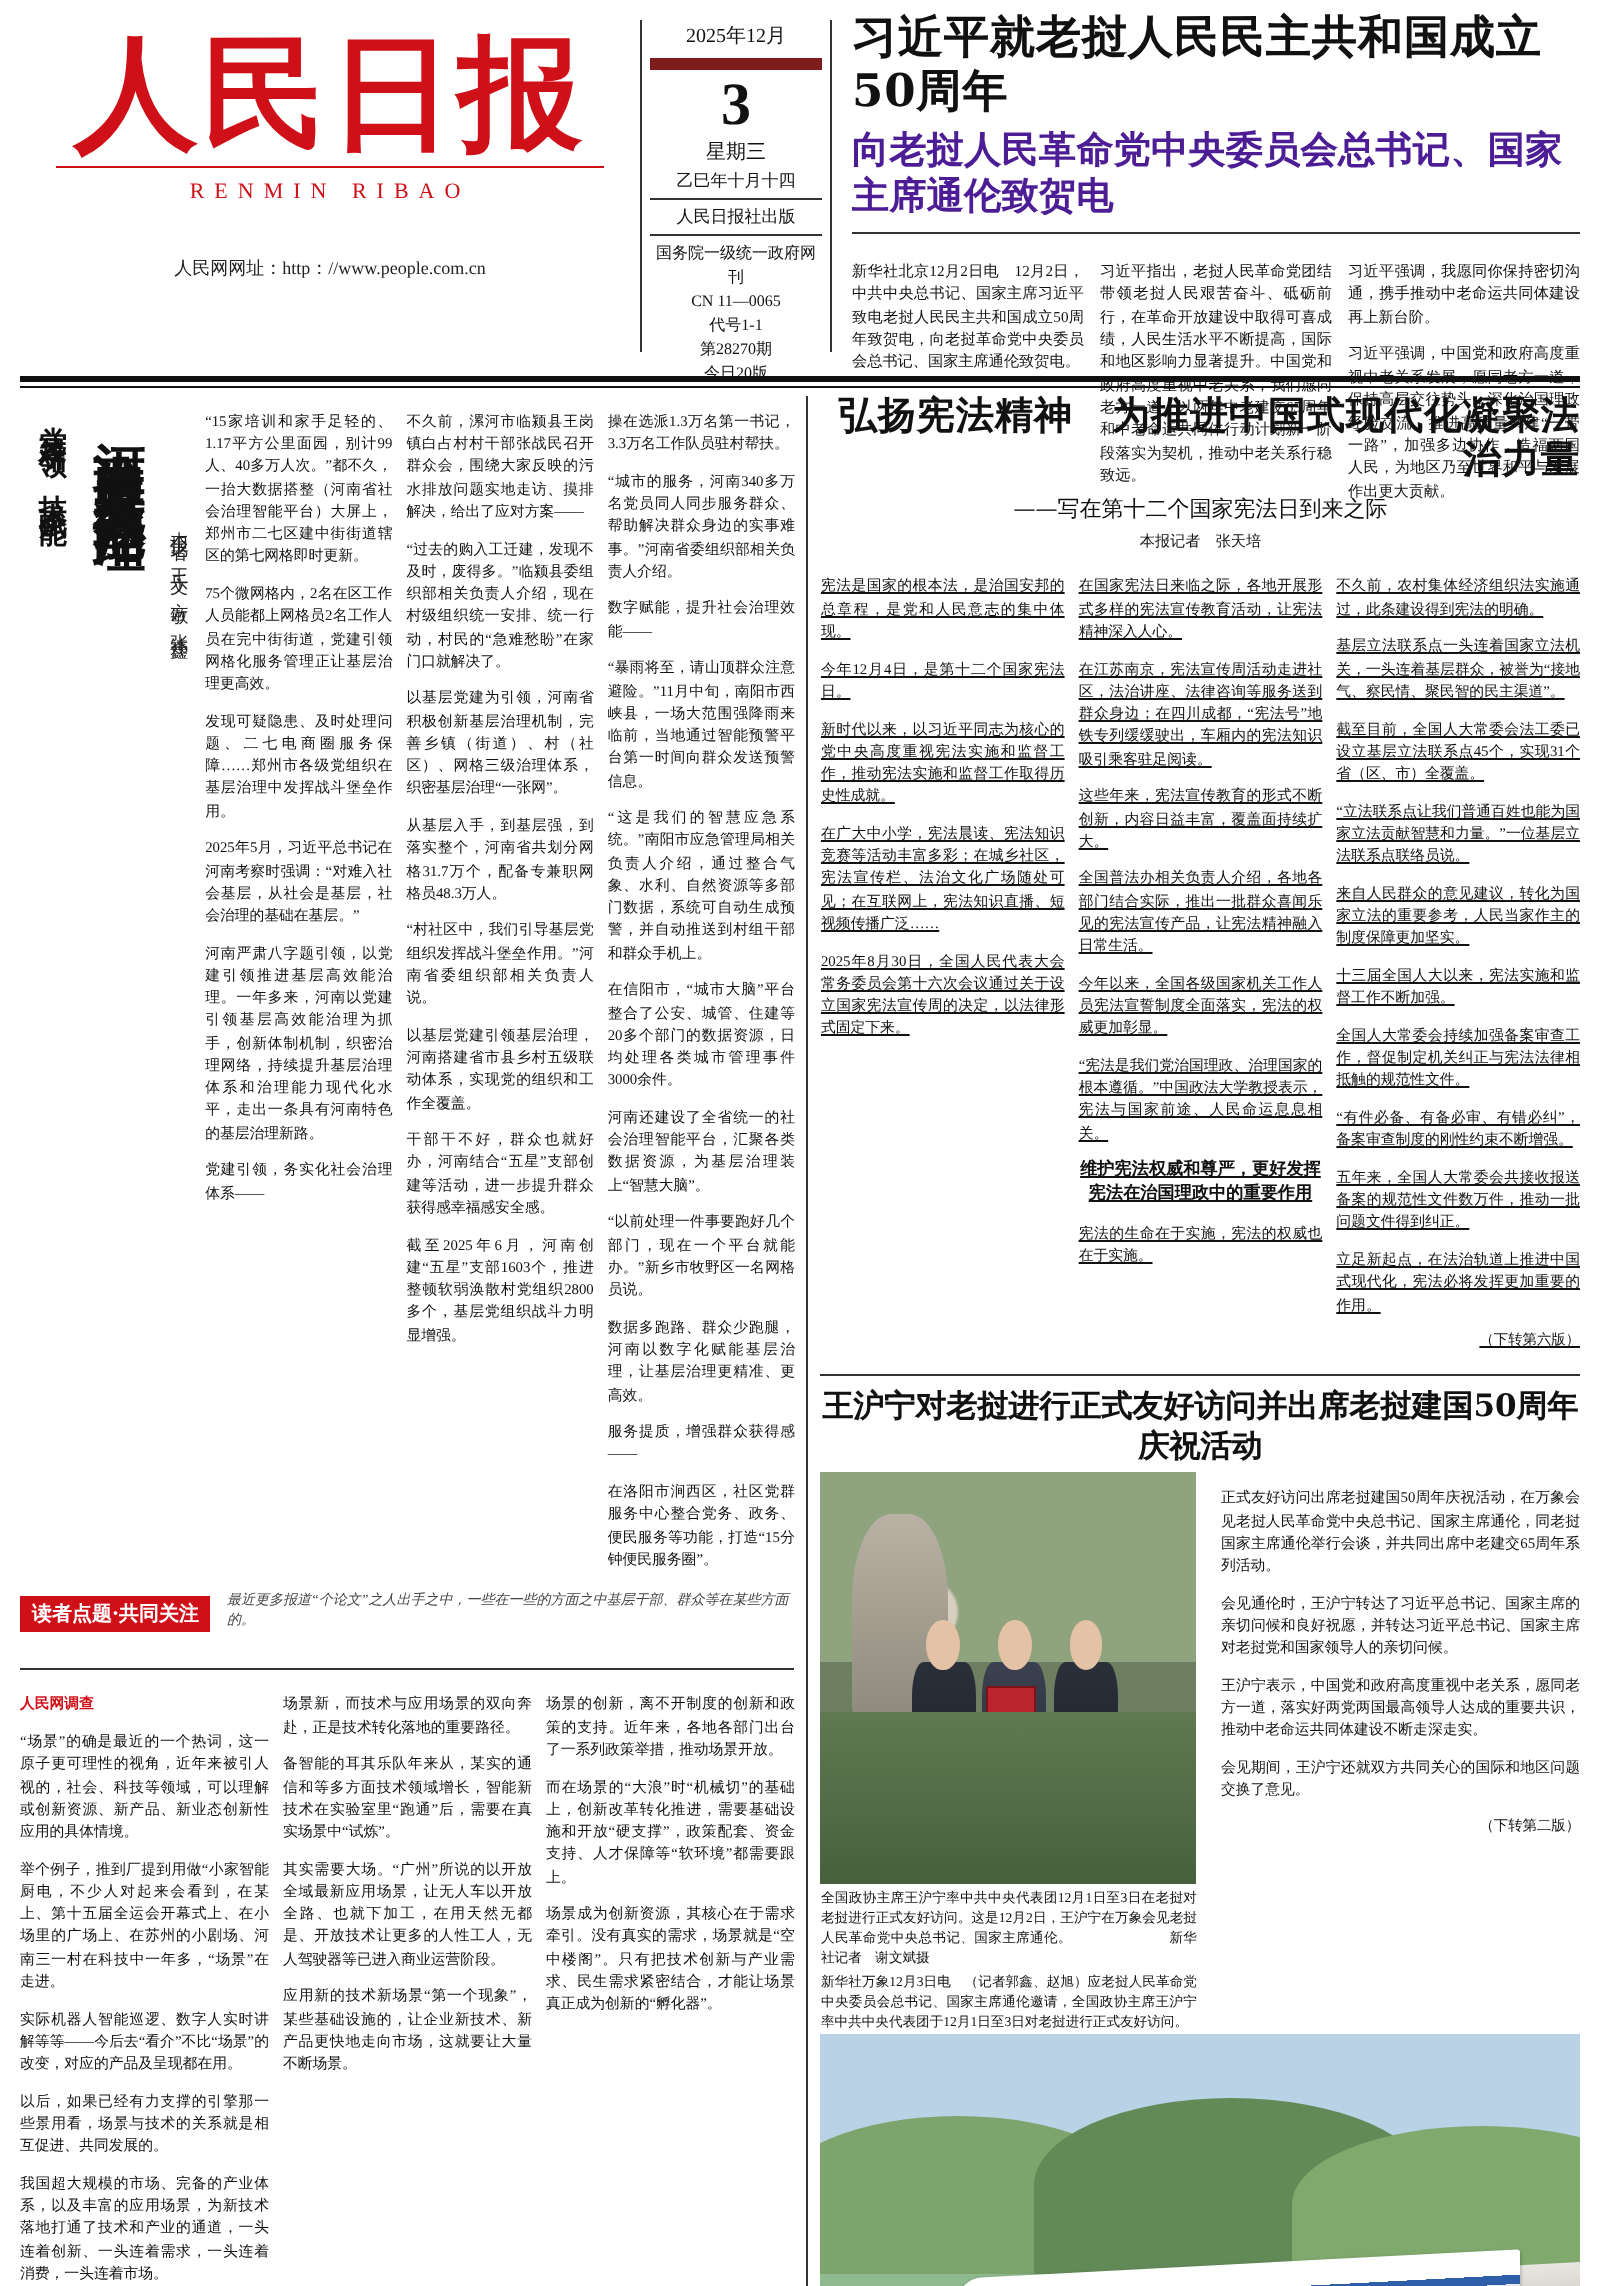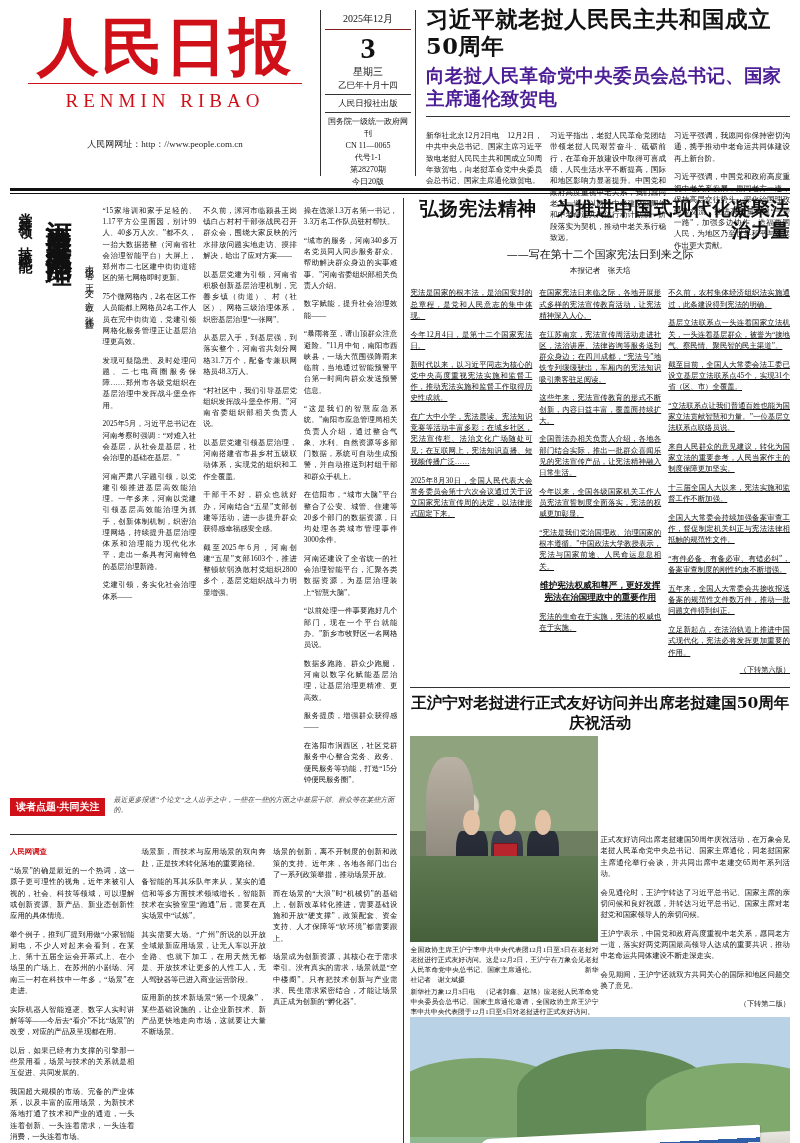--- a/index.html
+++ b/index.html
@@ -22,35 +22,35 @@
     font-size:62px;
     color:#cf1018;
     letter-spacing:2px;
     line-height:1.05;
     text-align:center;
     white-space:nowrap;
   }
   .logo-pinyin {
     text-align:center;
     color:#cf1018;
-    font-size:19px;
+    font-size:11px;
     letter-spacing:5px;
     margin-top:6px;
     font-family:"Liberation Serif", serif;
   }
   .logo-rule { border-top:1px solid #cf1018; margin:4px 18px 0 18px; }
   .logo-site {
     text-align:center; font-size:9px; color:#222; margin-top:26px;
   }
   .date-block {
     width:96px; border-left:1px solid #333; border-right:1px solid #333;
     margin-top:4px; padding:2px 4px; text-align:center; font-size:8px; line-height:1.45;
     height:166px;
   }
-  .date-top { font-size:10px; border-bottom:1px solid #7f1d1d; padding-bottom:2px; }
+  .date-top { font-size:10px; border-bottom:6px solid #7f1d1d; padding-bottom:2px; }
   .date-big { font-size:30px; font-weight:bold; line-height:1; margin:3px 0 2px; }
   .date-week { font-size:10px; }
   .date-lunar { font-size:8.5px; margin-bottom:3px; }
   .date-pub { font-size:8.5px; border-top:1px solid #333; border-bottom:1px solid #333; padding:2px 0; margin:3px 0; }
   .date-line { font-size:8px; line-height:1.5; }
 
   .head-right { flex:1; padding-left:10px; }
   .headline-main {
     font-family:"DejaVu Serif", serif;
     font-weight:bold; font-size:22.5px; color:#111; line-height:1.22;
@@ -131,21 +131,21 @@
   .r-byline { text-align:center; font-size:7.6px; margin:4px 0 4px; }
   .r-cols { display:flex; gap:7px; font-size:7.4px; line-height:1.52; text-align:justify;text-decoration:underline; }
   .r-cols > div { flex:1; }
   .r-strong { font-family:"DejaVu Serif", serif; font-weight:bold; font-size:8.6px; text-align:center; line-height:1.4; display:block; margin:4px 0; }
   .cont-note { text-align:right; font-size:7.2px; }
 
   .visit-title {
     font-family:"DejaVu Serif", serif; font-weight:bold; font-size:15.5px;
     text-align:center; line-height:1.25; margin:5px 0 4px;
   }
-  .photo-grid { display:flex; gap:2px;align-items:flex-end; }
+  .photo-grid { display:flex; gap:12px; }
   .photo-col { width:188px; }
   .photo {
     width:100%; position:relative; overflow:hidden; border:0;
   }
   .cap { font-size:6.8px; line-height:1.45; margin-top:3px; text-align:justify; }
   .r-textcol { flex:1; font-size:7.4px; line-height:1.52; text-align:justify; }
 
   
   .ph-a { height:206px; background:
       radial-gradient(circle at 28% 34%, #d8cfc0 0 8%, rgba(216,207,192,0) 9%),
@@ -246,20 +246,21 @@
           <div>
             <p>“15家培训和家手足轻的、1.17平方公里面园，别计99人、40多万人次。”都不久，一抬大数据搭整（河南省社会治理智能平台）大屏上，郑州市二七区建中街街道辖区的第七网格即时更新。</p>
             <p>75个微网格内，2名在区工作人员能都上网格员2名工作人员在完中街街道，党建引领网格化服务管理正让基层治理更高效。</p>
             <p>发现可疑隐患、及时处理问题、二七电商圈服务保障……郑州市各级党组织在基层治理中发挥战斗堡垒作用。</p>
             <p>2025年5月，习近平总书记在河南考察时强调：“对难入社会基层，从社会是基层，社会治理的基础在基层。”</p>
             <p>河南严肃八字题引领，以党建引领推进基层高效能治理。一年多来，河南以党建引领基层高效能治理为抓手，创新体制机制，织密治理网络，持续提升基层治理体系和治理能力现代化水平，走出一条具有河南特色的基层治理新路。</p>
             <p>党建引领，务实化社会治理体系——</p>
           </div>
           <div>
             <p>不久前，漯河市临颍县王岗镇白占村村干部张战民召开群众会，围绕大家反映的污水排放问题实地走访、摸排解决，给出了应对方案——</p>
+            <p>“过去的购入工迁建，发现不及时，废得多。”临颍县委组织部相关负责人介绍，现在村级组织统一安排、统一行动，村民的“急难愁盼”在家门口就解决了。</p>
             <p>以基层党建为引领，河南省积极创新基层治理机制，完善乡镇（街道）、村（社区）、网格三级治理体系，织密基层治理“一张网”。</p>
             <p>从基层入手，到基层强，到落实整个，河南省共划分网格31.7万个，配备专兼职网格员48.3万人。</p>
             <p>“村社区中，我们引导基层党组织发挥战斗堡垒作用。”河南省委组织部相关负责人说。</p>
             <p>以基层党建引领基层治理，河南搭建省市县乡村五级联动体系，实现党的组织和工作全覆盖。</p>
             <p>干部干不好，群众也就好办，河南结合“五星”支部创建等活动，进一步提升群众获得感幸福感安全感。</p>
             <p>截至2025年6月，河南创建“五星”支部1603个，推进整顿软弱涣散村党组织2800多个，基层党组织战斗力明显增强。</p>
           </div>
           <div>
             <p>操在选派1.3万名第一书记，3.3万名工作队员驻村帮扶。</p>
             <p>“城市的服务，河南340多万名党员同人同步服务群众、帮助解决群众身边的实事难事。”河南省委组织部相关负责人介绍。</p>

